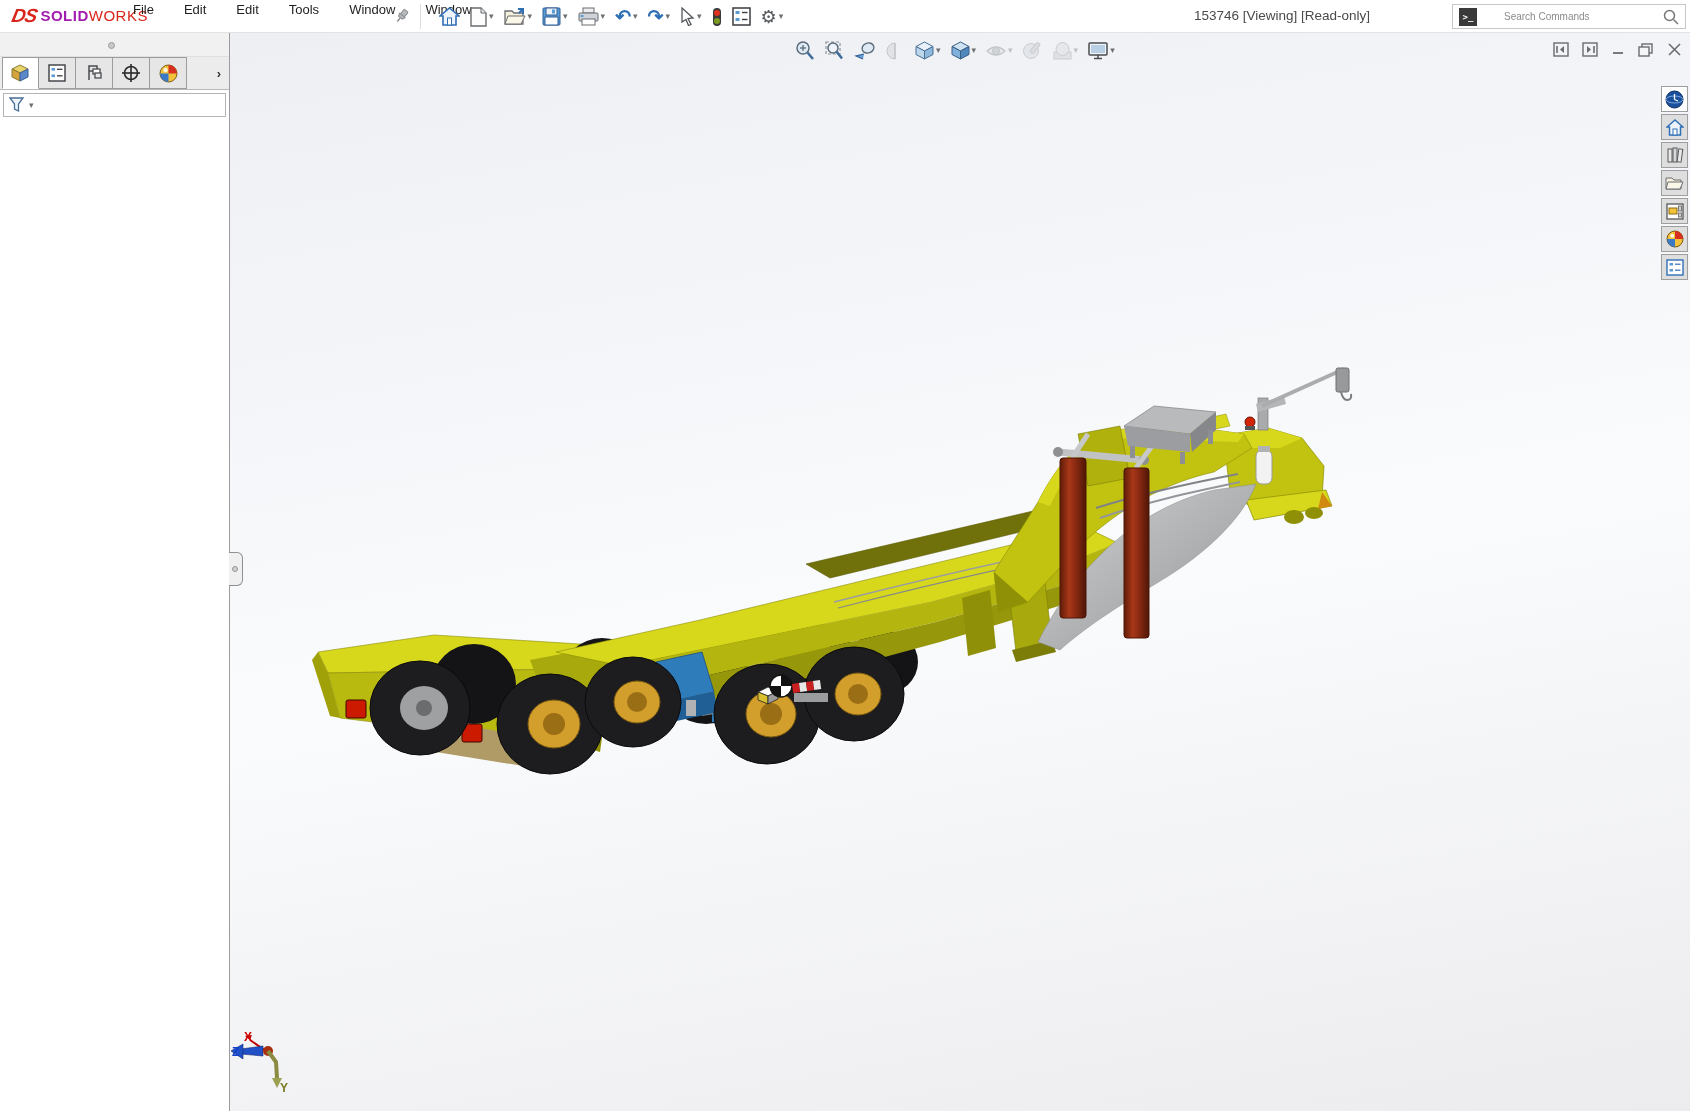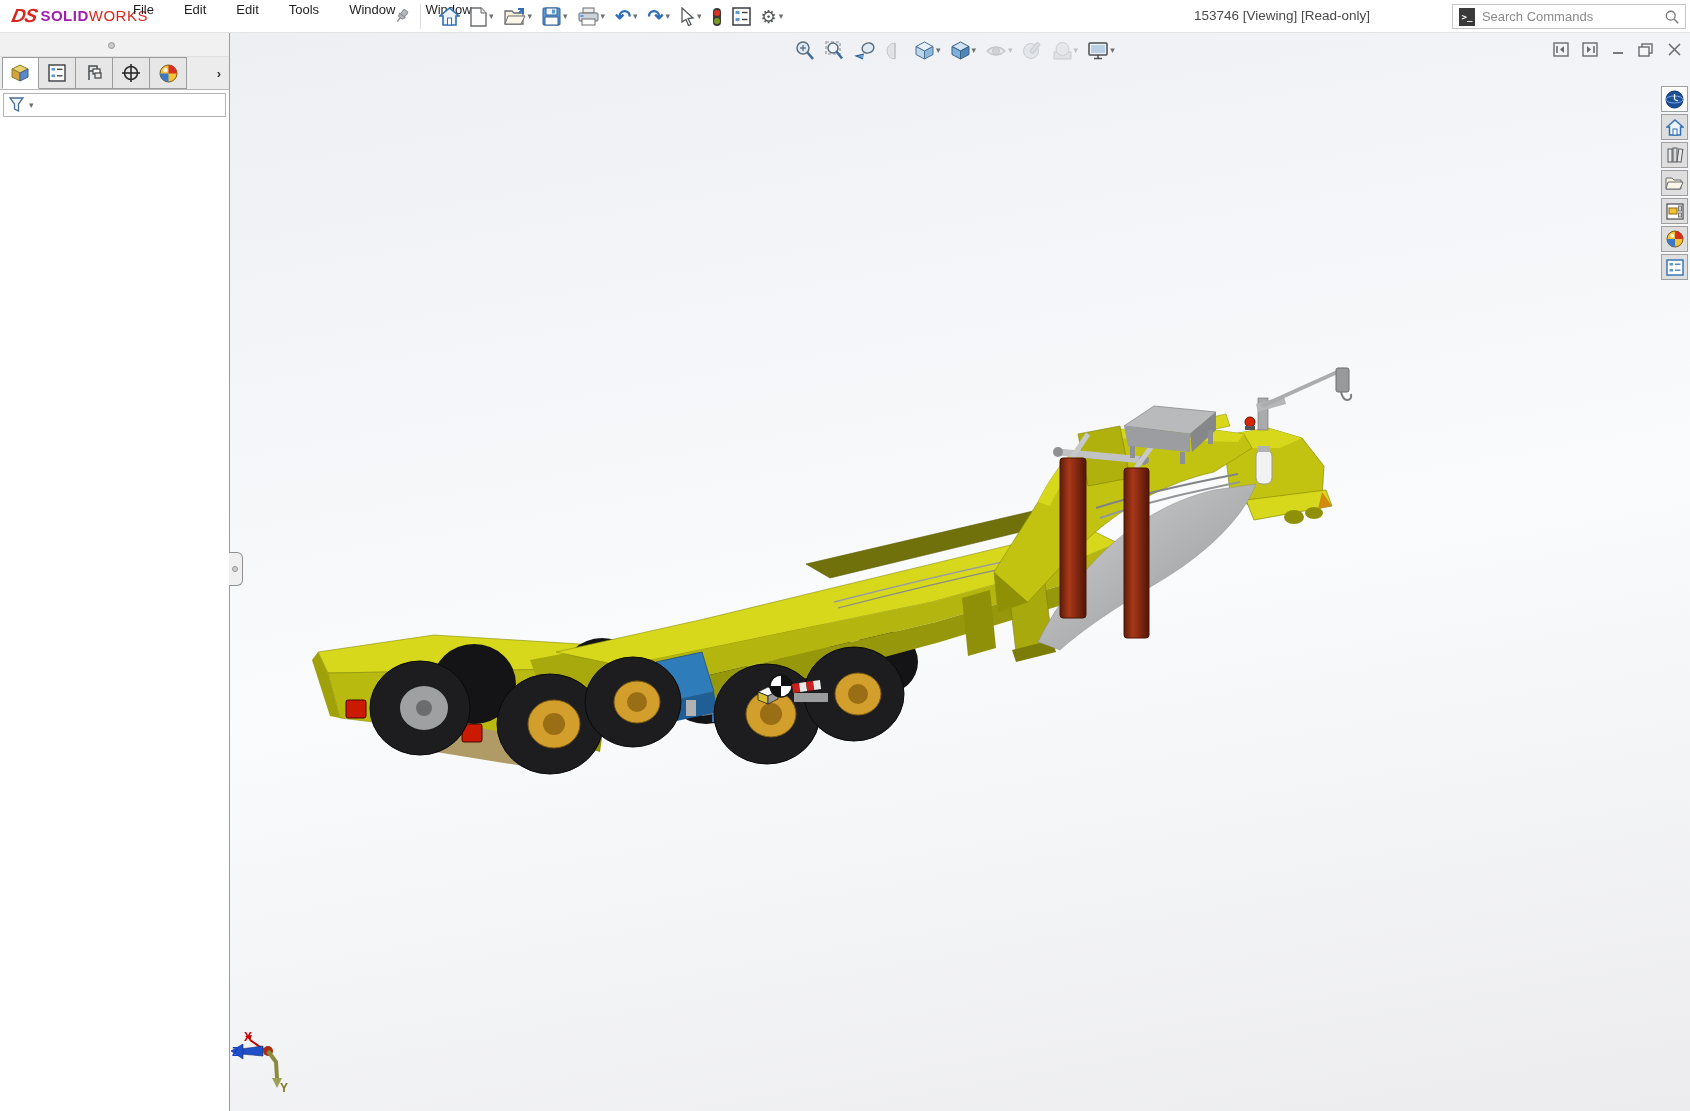--- a/index.html
+++ b/index.html
@@ -25,22 +25,22 @@
   .caret { font-size:9px; color:#707070; line-height:1; }
   .uglyph { font-size:19px; color:#2f6fb5; line-height:1; font-weight:bold; }
   #doc-title { position:absolute; left:1040px; top:8px; width:330px; text-align:right;
     font-size:13.5px; color:#4a4a4a; }
   #searchbox { position:absolute; right:4px; top:4px; width:234px; height:25px;
     border:1px solid #c6c6c6; background:#fff; display:flex; align-items:center; gap:7px;
     padding:0 6px; }
   #searchbox .prompt { width:18px; height:18px; background:#3a3a3a; color:#fff;
     font-size:9px; font-weight:bold; display:flex; align-items:center; justify-content:center;
     font-family:"DejaVu Sans Mono",monospace; }
-  #searchbox input { border:none; outline:none; flex:1; font-size:13px; color:#3b82f6;
-    font-family:"Liberation Sans",sans-serif; }
+  #searchbox input { border:none; outline:none; flex:1; font-size:10px; color:#3b82f6;
+    font-family:"Liberation Sans",sans-serif;margin-left:20px; }
   #searchbox input::placeholder { color:#8a8a8a; }
 
   
   #leftpanel { position:absolute; left:0; top:33px; width:230px; height:1078px;
     background:#ffffff; border-right:1px solid #9c9c9c; z-index:20; }
   #lp-topstrip { position:relative; height:24px; background:#f1f1f1; border-bottom:1px solid #e0e0e0; }
   #lp-topstrip .dot { position:absolute; left:108px; top:9px; width:7px; height:7px;
     border-radius:50%; background:#c9c9c9; border:1px solid #9a9a9a; }
   #lp-tabs { display:flex; height:33px; background:#ececec; border-bottom:1px solid #b8b8b8;
     padding-left:2px; align-items:stretch; }

